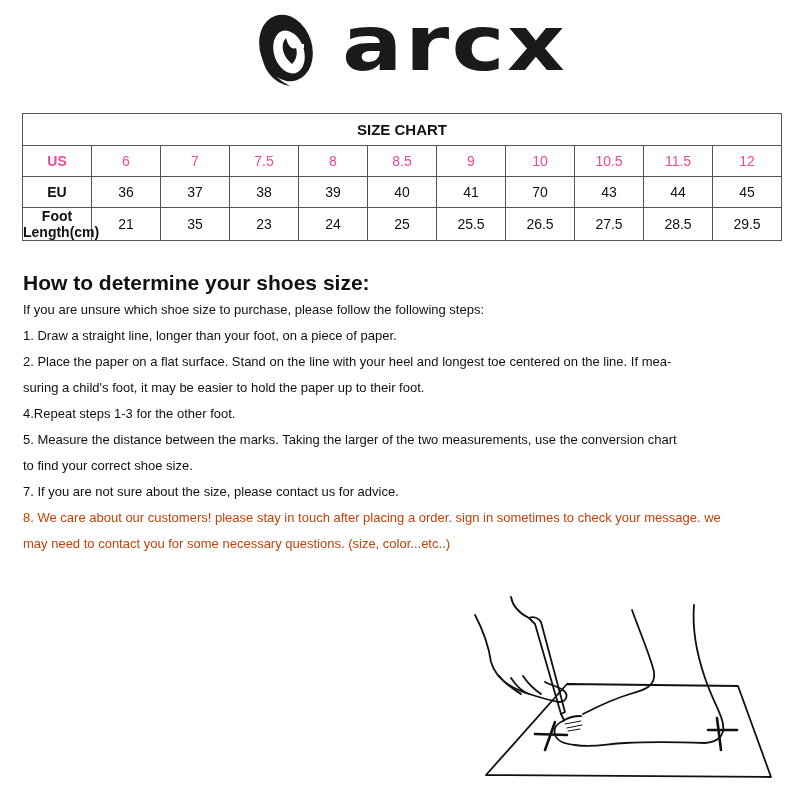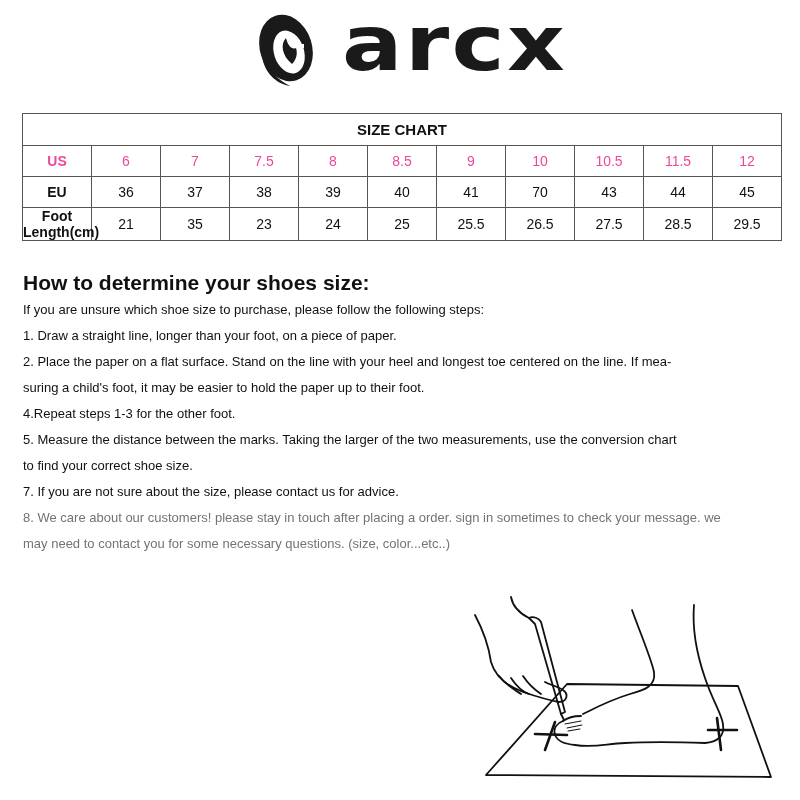--- a/index.html
+++ b/index.html
@@ -8,21 +8,21 @@
   .logo-icon { position: absolute; left: 0; top: 0; width: 64px; height: 80px; }
   .logo-text { position: absolute; left: 86px; top: -6px; font-family: "DejaVu Sans", sans-serif; font-weight: bold; font-size: 76px; letter-spacing: 2px; color: #1a1a1a; line-height: 80px; transform: scaleX(1.18); transform-origin: left center; }
   table.size { position: absolute; left: 22px; top: 113px; width: 760px; border-collapse: collapse; table-layout: fixed; }
   table.size td { border: 1.5px solid #555; text-align: center; font-size: 14px; height: 30px; padding: 0; }
   table.size td.title { font-weight: bold; font-size: 15px; height: 31px; }
   table.size td.label { width: 184px; font-weight: bold; }
   table.size tr.us td { color: #ec4899; }
   .content { position: absolute; left: 23px; top: 262px; width: 760px; }
   .heading { font-weight: bold; font-size: 21px; line-height: 26px; margin: 8px 0 1px 0; }
   .line { font-size: 13px; line-height: 26px; margin: 0; white-space: nowrap; }
-  .line.red { color: #737373; }
+  .line.red { color: #c2410c; }
   .illus { position: absolute; left: 455px; top: 590px; width: 345px; height: 210px; }
 </style>
 </head>
 <body>
 
 <div class="logo">
   <svg class="logo-icon" viewBox="0 0 64 80">
     <ellipse cx="30" cy="38" rx="26" ry="34" fill="#1a1a1a" transform="rotate(-18 30 38)"></ellipse>
     <ellipse cx="33" cy="42" rx="15" ry="22" fill="#ffffff" transform="rotate(-18 33 42)"></ellipse>
     <path d="M30 28 C 24 34, 26 46, 36 54 C 40 50, 42 44, 40 38 C 36 40, 32 36, 30 28 Z" fill="#1a1a1a"></path>

